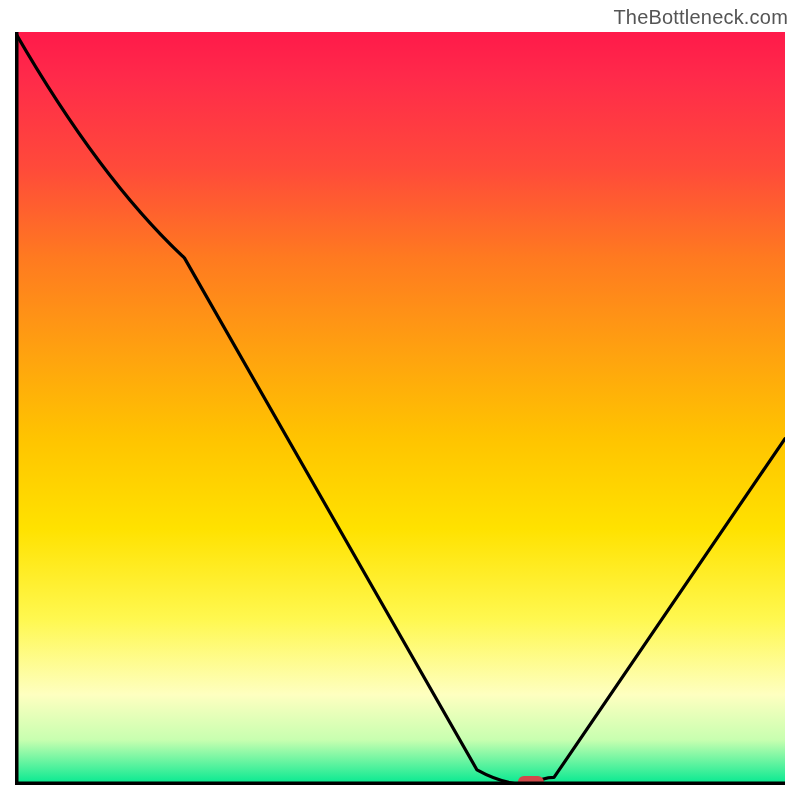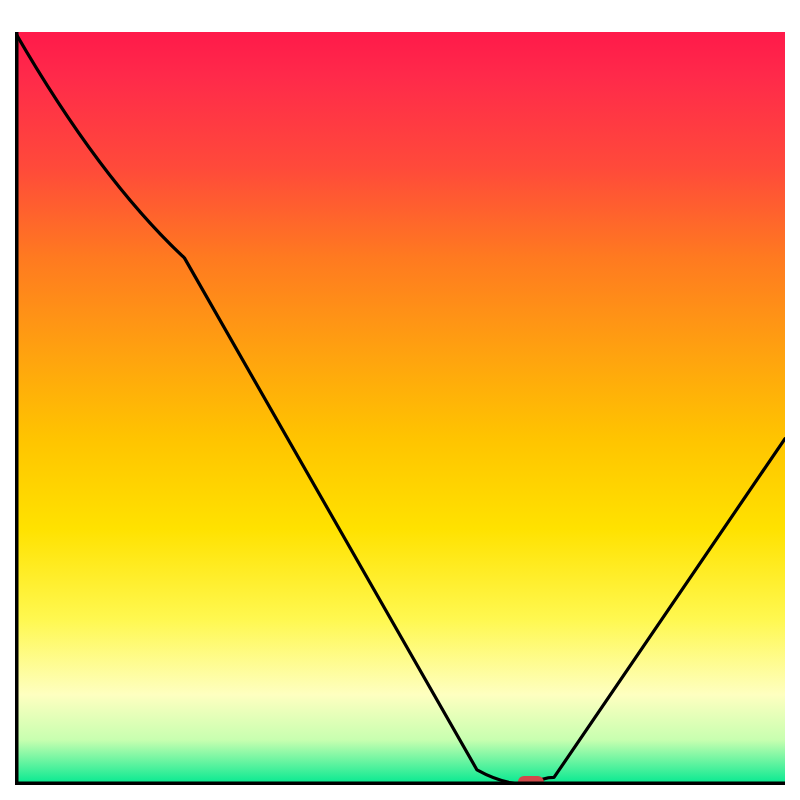--- a/index.html
+++ b/index.html
@@ -59,20 +59,21 @@
     font-size: 20px;
     font-weight: 500;
     letter-spacing: 0.2px;
   }
   svg { display: block; }
 </style>
 </head>
 <body>
 
 <div class="chart-container">
+  <div class="watermark">TheBottleneck.com</div>
 
   <div class="plot-area">
     <div class="gradient-bg"></div>
 
     <svg class="curve" width="770" height="753" viewBox="0 0 770 753" style="position:absolute;left:0;top:0;">
 
       <path id="curve-path" fill="none" stroke="#000" stroke-width="3.2" stroke-linecap="round" stroke-linejoin="round" d="M 0 0 Q 84.7 146.83499999999998 169.4 225.89999999999998 L 462 737.94 Q 488.95 753 515.9 753 Q 527.45 745.47 539 745.47 L 770 406.62"></path>
 
       <rect id="min-marker" rx="6" ry="6" height="13" width="26" fill="#d24a4a" x="502.9" y="744"></rect>
     </svg>

